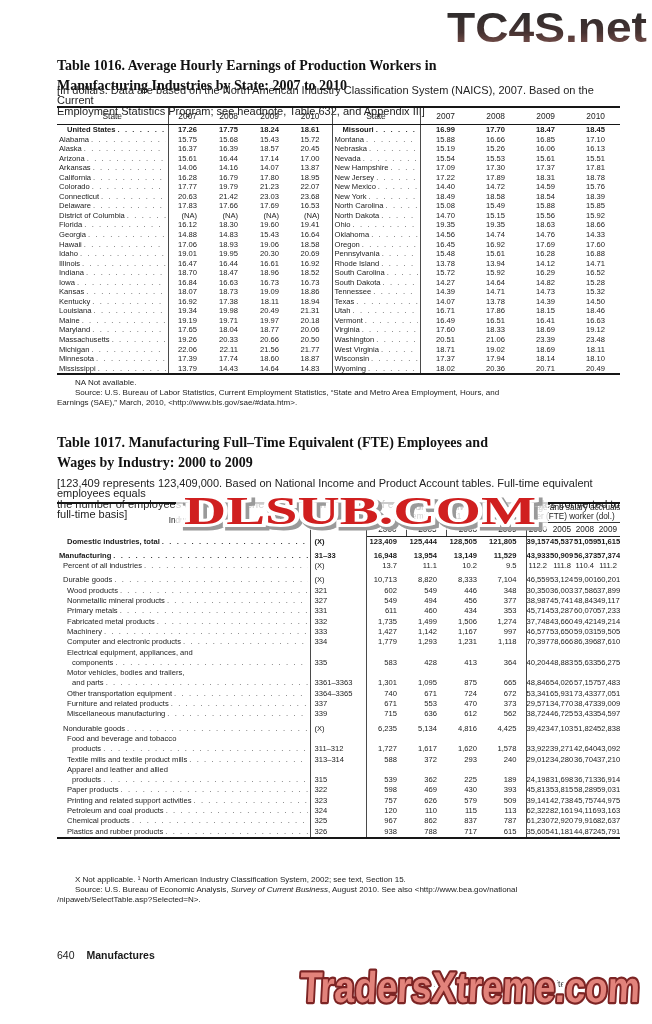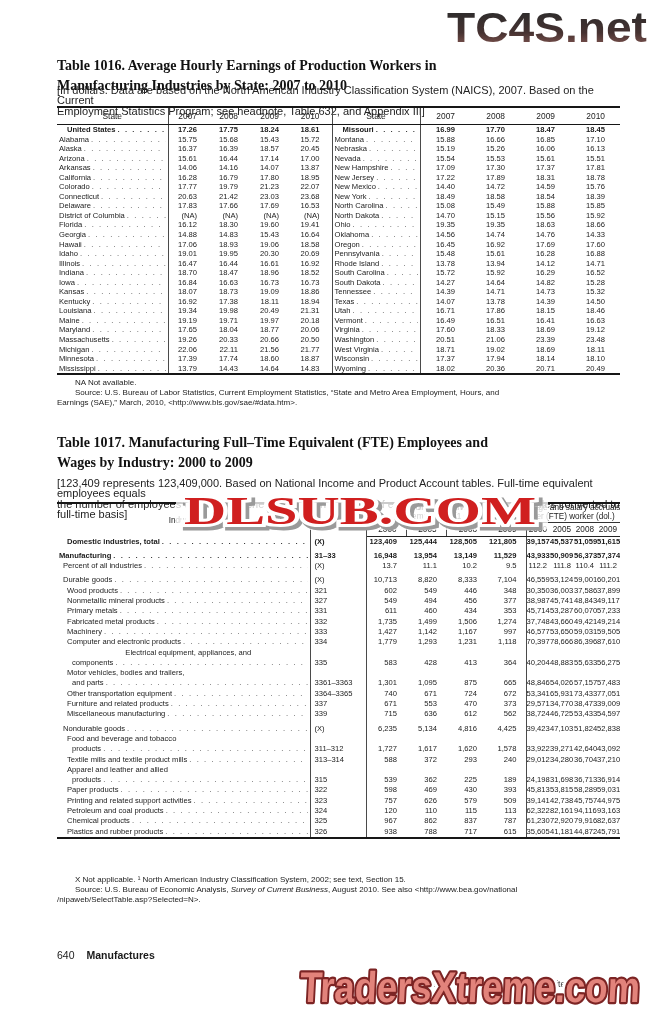--- a/index.html
+++ b/index.html
@@ -899,21 +899,21 @@
           <td class="num e">1,293</td>
           <td class="num e">1,231</td>
           <td class="num e esep">1,118</td>
           <td class="num w">70,397</td>
           <td class="num w">78,666</td>
           <td class="num w">86,396</td>
           <td class="num w">87,610</td>
         </tr>
         <tr>
           <td class="indcol">
-            <div class="lab" style="padding-left: 10px; justify-content: center;">
+            <div class="lab" style="padding-left: 10px;">
               <span class="nm">Electrical equipment, appliances, and</span>
             </div>
             <div class="lab" style="padding-left: 15px;">
               <span class="nm">components</span>
               <span class="dots"></span>
             </div>
           </td>
           <td class="naics">335</td>
           <td class="num e">583</td>
           <td class="num e">428</td>

